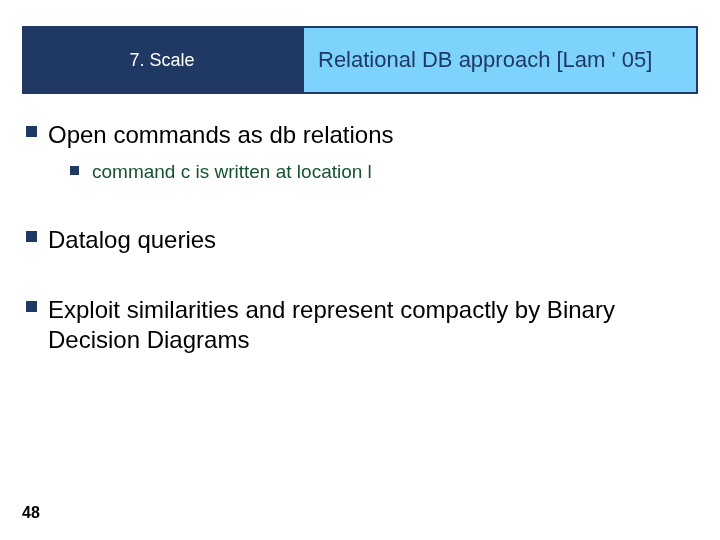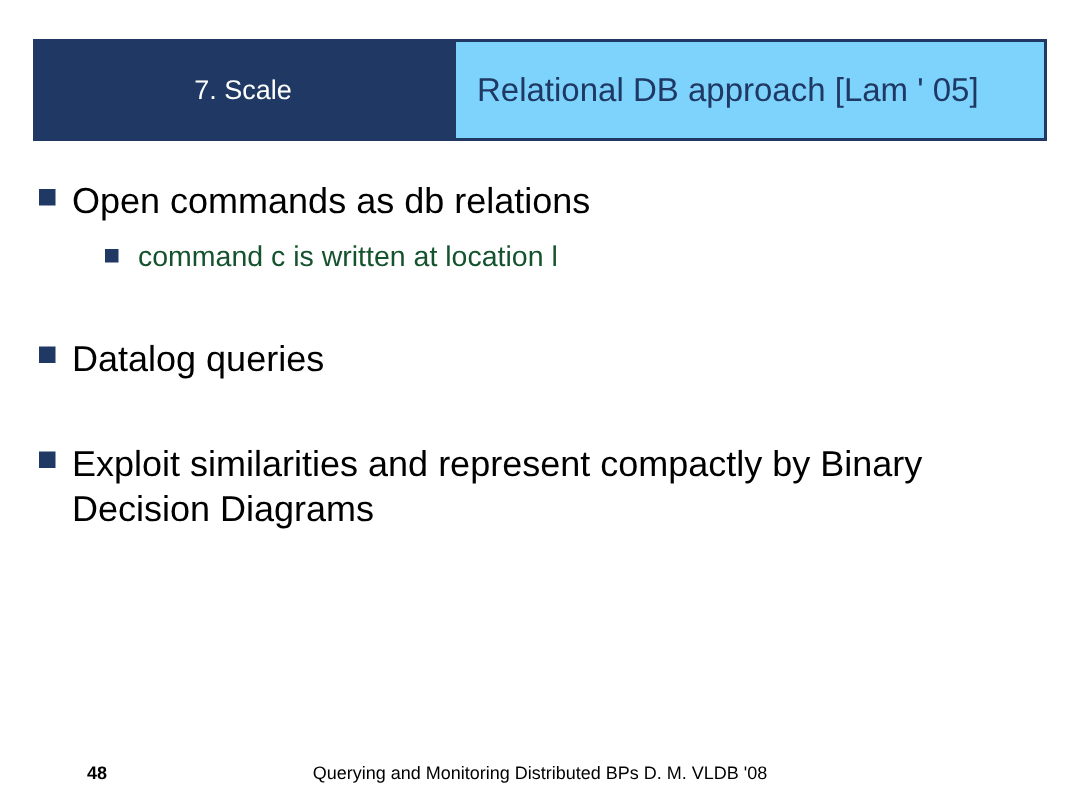--- a/index.html
+++ b/index.html
@@ -77,24 +77,23 @@
     content: "";
     position: absolute;
     left: 22px; top: 6px;
     width: 9px; height: 9px;
     background: #1f3864;
   }
   .page-num {
     position: absolute;
     left: 22px;
     bottom: 18px;
-    font-size: 12px;
+    font-size: 16px;
     color: #000;
     font-weight: bold;
-    margin-left: 36px;
   }
   .footer-text {
     position: absolute;
     bottom: 18px;
     left: 0; right: 0;
     text-align: center;
     font-size: 12px;
     color: #000;
   }
 </style>
@@ -123,15 +122,14 @@
       <li>
         <span>Datalog queries</span>
       </li>
       <li>
         <span>Exploit similarities and represent compactly by Binary Decision Diagrams</span>
       </li>
     </ul>
   </div>
 
   <div class="page-num">48</div>
-  <div class="footer-text">Querying and Monitoring Distributed BPs D. M. VLDB '08</div>
 
 </div>
 
 </body></html>

